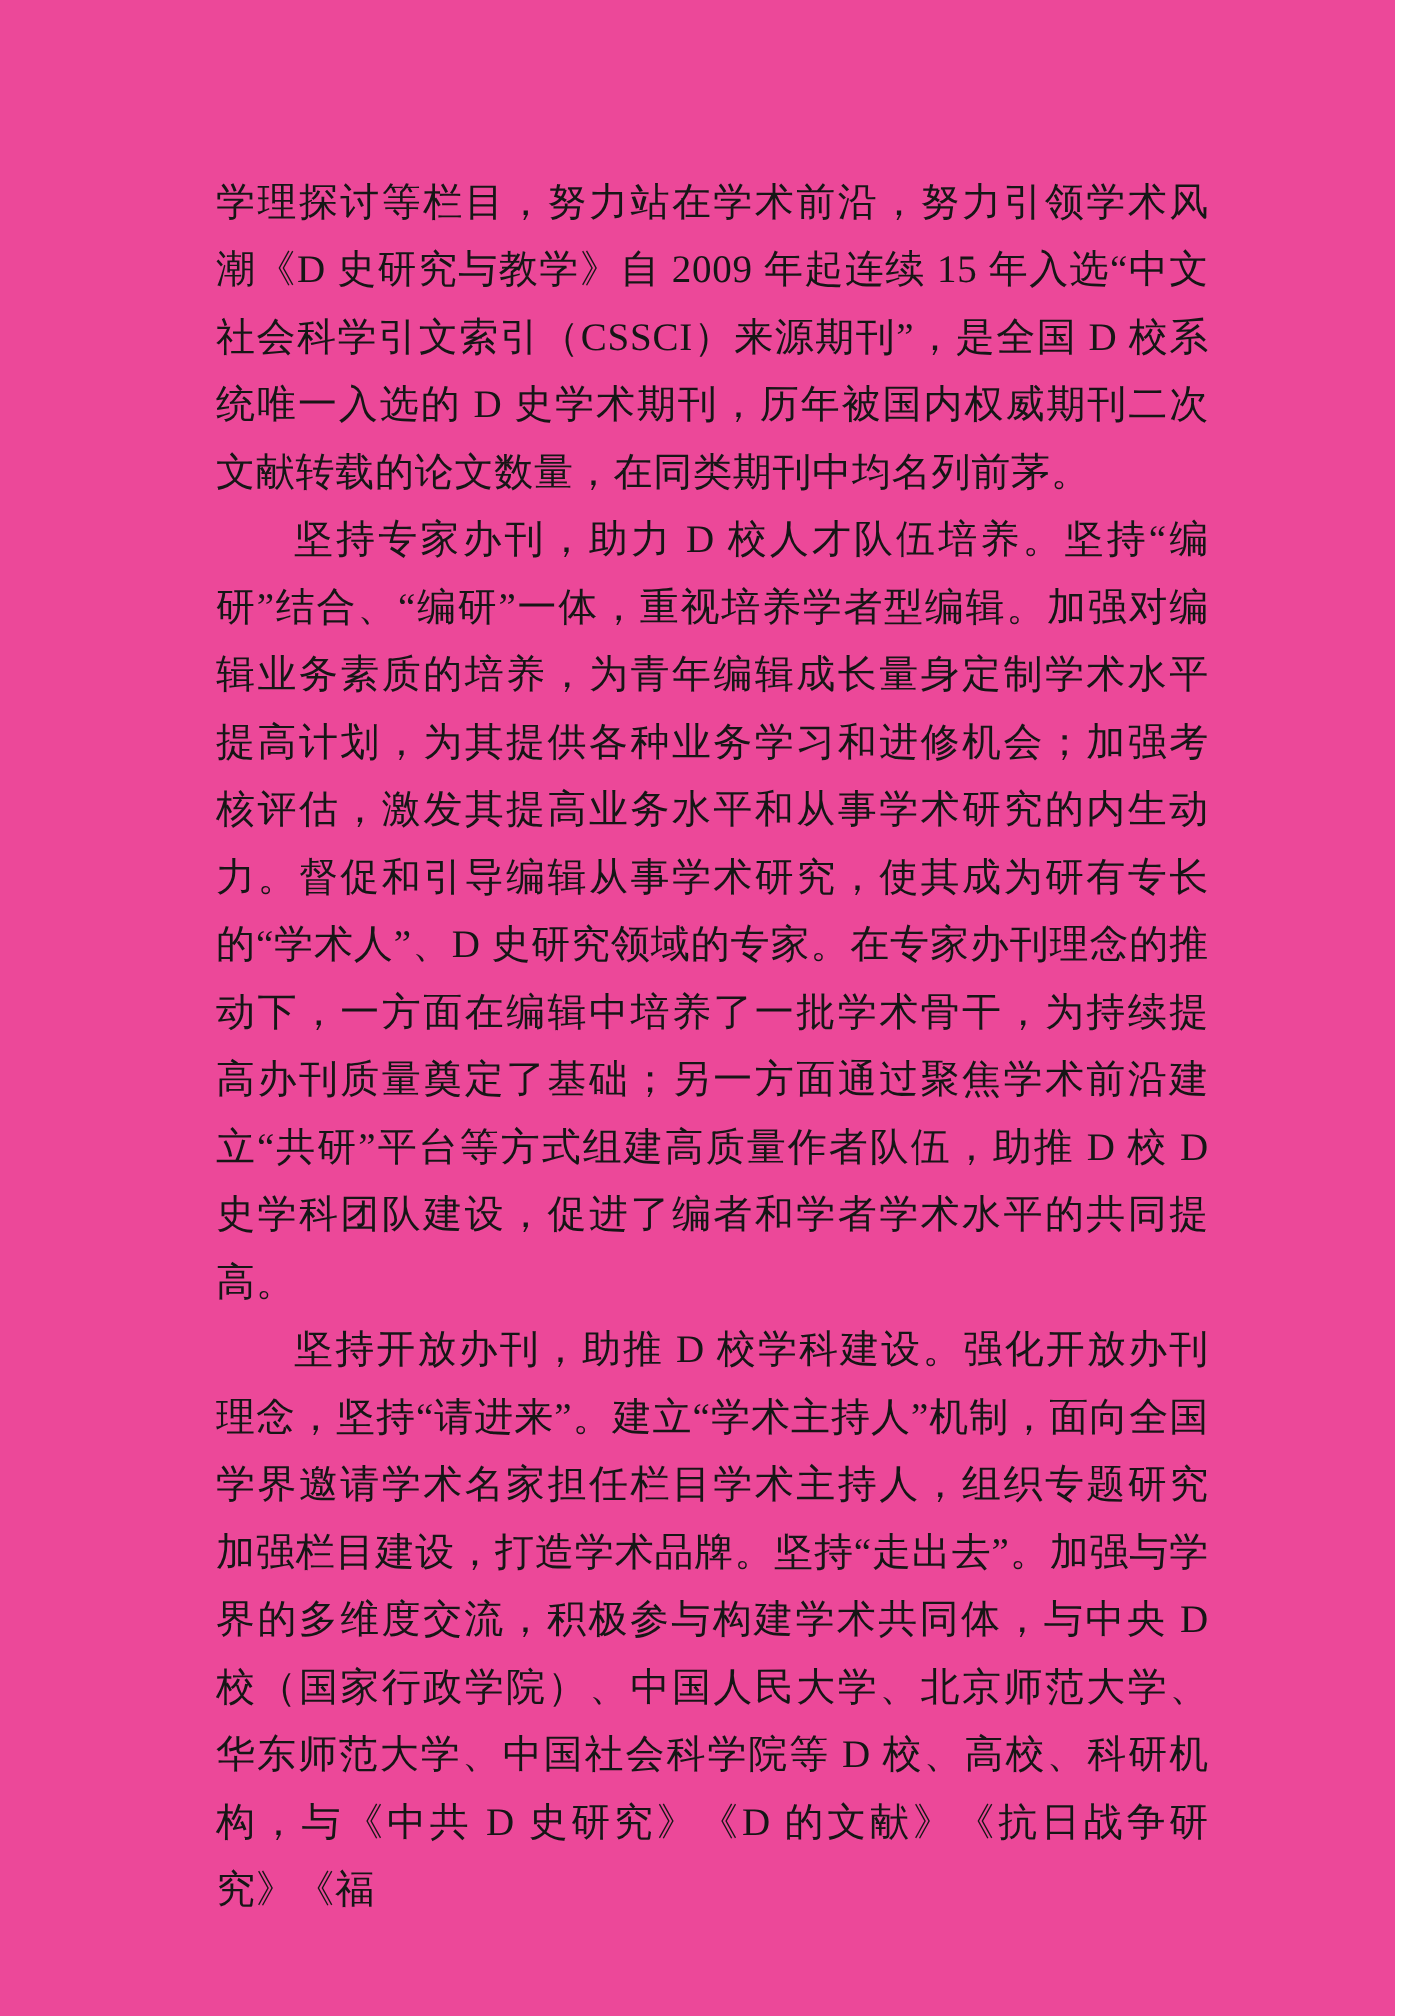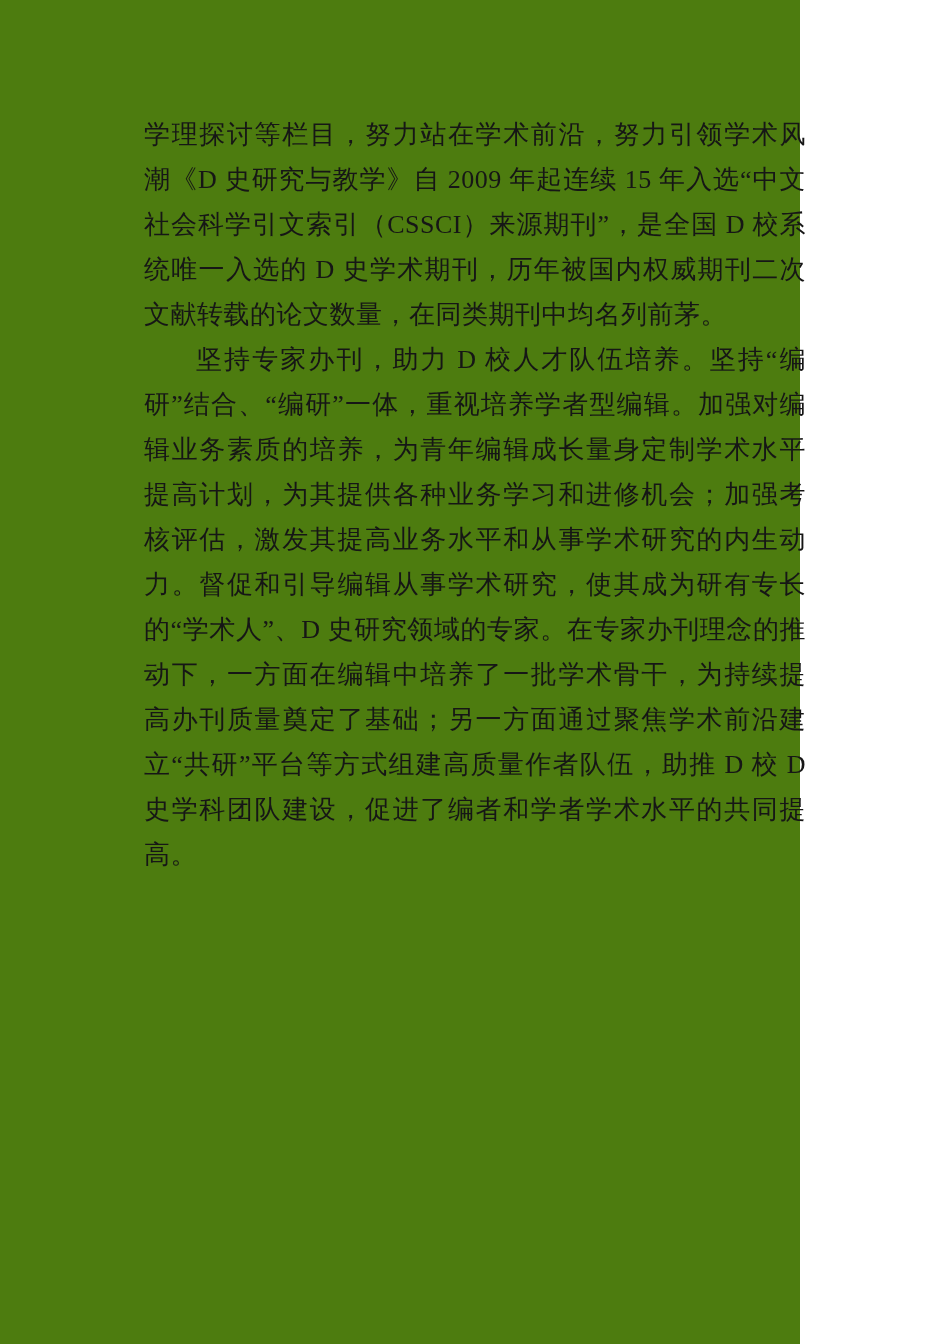--- a/index.html
+++ b/index.html
@@ -11,23 +11,23 @@
     height: 1344px;
     background: #ffffff;
     position: relative;
     overflow: hidden;
     font-family: "Liberation Serif", "DejaVu Serif", serif;
   }
   .page {
     position: absolute;
     left: 0;
     top: 0;
-    width: 800px;
+    width: 930px;
     height: 1344px;
-    background: #4d7c0f;
+    background: #ec4899;
   }
   .text-block {
     position: absolute;
     left: 144px;
     top: 112px;
     width: 662px;
   }
   p.para {
     margin: 0;
     padding: 0;
@@ -44,14 +44,15 @@
     text-indent: 0;
   }
 </style>
 </head>
 <body>
 
 <div class="page">
   <div class="text-block">
     <p class="para no-indent">学理探讨等栏目，努力站在学术前沿，努力引领学术风潮《D 史研究与教学》自 2009 年起连续 15 年入选“中文社会科学引文索引（CSSCI）来源期刊”，是全国 D 校系统唯一入选的 D 史学术期刊，历年被国内权威期刊二次文献转载的论文数量，在同类期刊中均名列前茅。</p>
     <p class="para">坚持专家办刊，助力 D 校人才队伍培养。坚持“编研”结合、“编研”一体，重视培养学者型编辑。加强对编辑业务素质的培养，为青年编辑成长量身定制学术水平提高计划，为其提供各种业务学习和进修机会；加强考核评估，激发其提高业务水平和从事学术研究的内生动力。督促和引导编辑从事学术研究，使其成为研有专长的“学术人”、D 史研究领域的专家。在专家办刊理念的推动下，一方面在编辑中培养了一批学术骨干，为持续提高办刊质量奠定了基础；另一方面通过聚焦学术前沿建立“共研”平台等方式组建高质量作者队伍，助推 D 校 D 史学科团队建设，促进了编者和学者学术水平的共同提高。</p>
+    <p class="para">坚持开放办刊，助推 D 校学科建设。强化开放办刊理念，坚持“请进来”。建立“学术主持人”机制，面向全国学界邀请学术名家担任栏目学术主持人，组织专题研究加强栏目建设，打造学术品牌。坚持“走出去”。加强与学界的多维度交流，积极参与构建学术共同体，与中央 D 校（国家行政学院）、中国人民大学、北京师范大学、华东师范大学、中国社会科学院等 D 校、高校、科研机构，与《中共 D 史研究》《D 的文献》《抗日战争研究》《福</p>
   </div>
 </div>
 
 </body></html>

